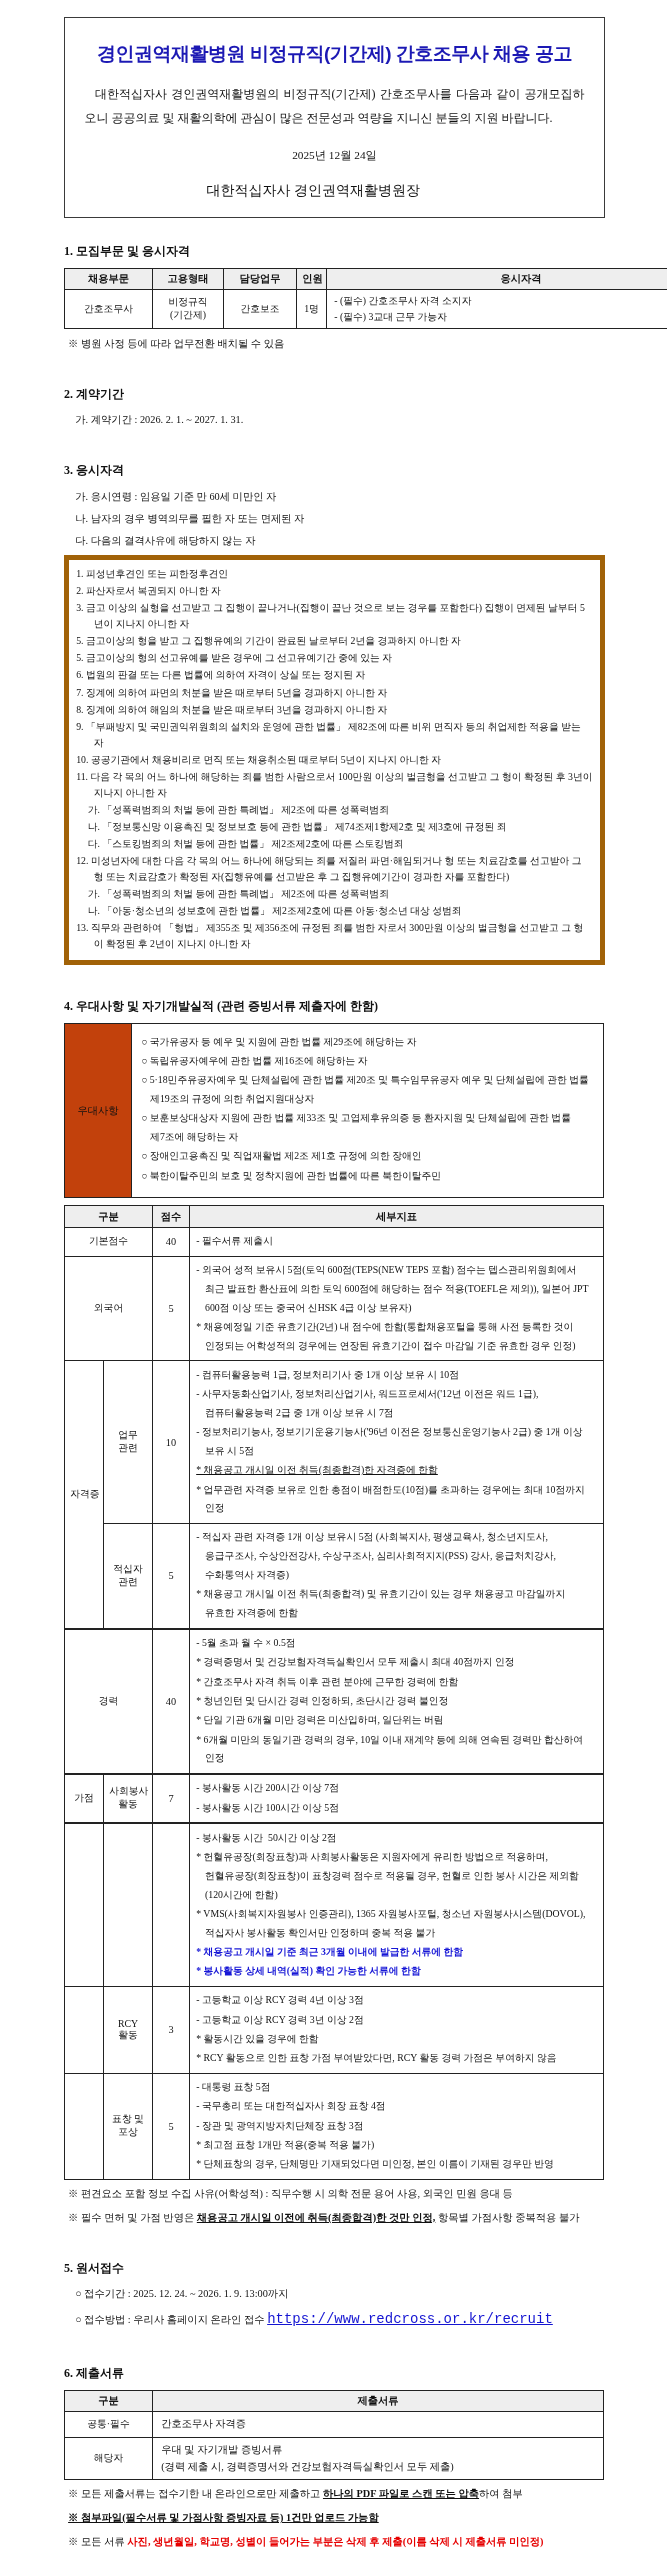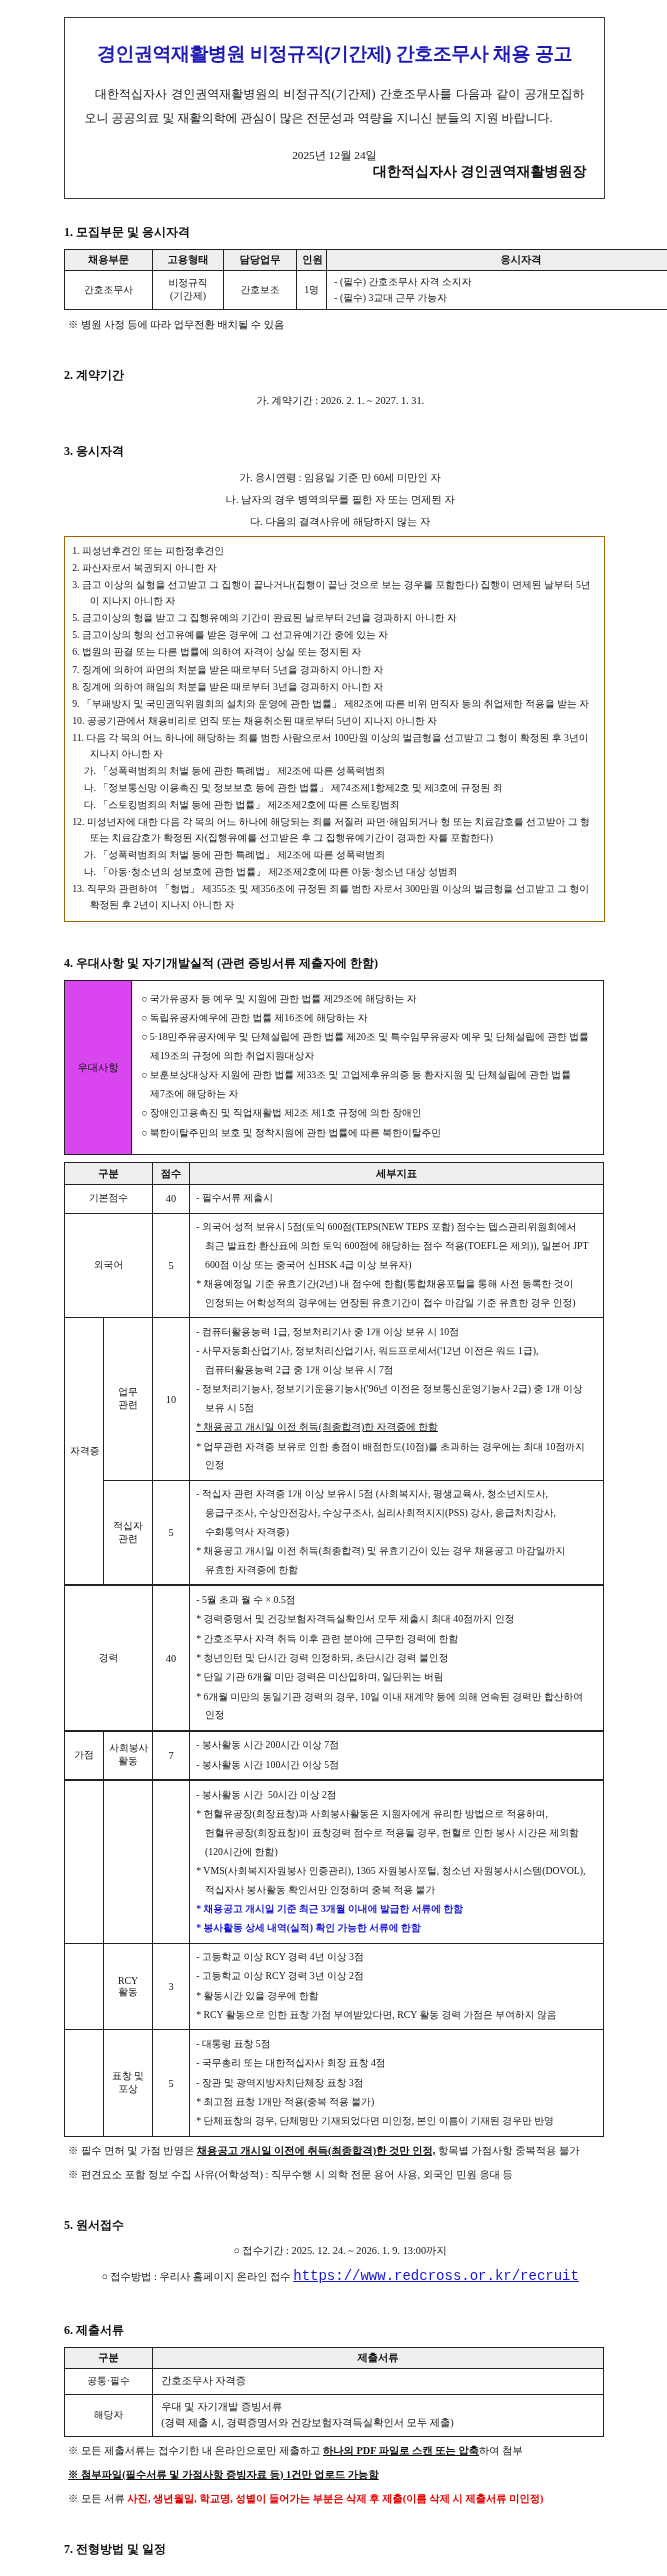--- a/index.html
+++ b/index.html
@@ -9,41 +9,41 @@
   }
   .page{padding:16.5px 62px 0 64px;}
   
   .notice-box{border:1.5px solid #3a3a3a;padding:23px 17.5px 17.5px 17.5px;}
   .notice-title{
     font-family:"Liberation Sans","DejaVu Sans",sans-serif;
     font-size:19px;font-weight:900;color:#1c19b4;text-align:center;letter-spacing:-0.5px;
   }
   .intro{font-size:12px;line-height:2.0;text-align:justify;margin:15.5px 2.1px 0 2.1px;text-indent:10.3px;white-space:pre-wrap;}
   .n-date{margin-top:17.5px;text-align:center;font-size:11.3px;}
-  .n-sign{margin-top:0;text-align:right;font-size:14px;font-weight:700;padding-left:124px;}
+  .n-sign{margin-top:19px;text-align:left;font-size:14px;font-weight:400;padding-left:124px;}
   
   .h2{font-size:12px;font-weight:800;margin:25px 0 8.2px 0;white-space:pre-wrap;}
-  .ln{font-size:10.3px;line-height:1.75;margin:4.1px 0;padding-left:11.3px;white-space:pre-wrap;text-align:center;}
+  .ln{font-size:10.3px;line-height:1.75;margin:4.1px 0;padding-left:11.3px;white-space:pre-wrap;}
   .note-ln{font-size:10.3px;line-height:1.75;margin:6.2px 0 0 4.1px;white-space:pre-wrap;}
   
   table{border-collapse:collapse;table-layout:fixed;}
   th,td{border:0.8px solid #222;font-size:9.8px;padding:3.1px 5.2px;text-align:center;vertical-align:middle;word-break:keep-all;}
   table{border:1px solid #222;}
   thead th{background:#eeeeee;font-weight:700;font-size:10.3px;}
   .t1{width:652px;margin-top:3.1px;}
   .prewrap{white-space:pre-line;}
   .cell-left{text-align:left;}
   .q{font-size:9.8px;line-height:1.6;text-align:left;padding-left:2.1px;white-space:pre-wrap;}
   
-  .dis-box{border:1px solid #a16207;margin-top:5.2px;padding:5.2px 7.2px 6.2px 7.2px;}
+  .dis-box{border:5px solid #a16207;margin-top:5.2px;padding:5.2px 7.2px 6.2px 7.2px;}
   .bx{font-size:9.8px;line-height:1.64;padding-left:17.5px;text-indent:-17.5px;margin:1px 0;white-space:pre-wrap;}
   .bx-sub{padding-left:29px;text-indent:-17.5px;}
   
   .t-pref{width:540px;margin-top:4.1px;}
-  .t-pref .lab{background:#d946ef;font-size:10.3px;font-weight:400;width:67px;}
+  .t-pref .lab{background:#c2410c;font-size:10.3px;font-weight:400;width:67px;}
   .t-pref .body{text-align:left;padding:8.2px 9.3px 11.3px 9.3px;}
   
   .t-score{width:540px;margin-top:7.2px;}
   .t-score .det{text-align:left;padding:4.1px 6.2px;}
   .dl{font-size:9.8px;line-height:1.92;padding-left:8.8px;text-indent:-8.8px;margin:0.5px 0;white-space:pre-wrap;}
   .ul{text-decoration:underline;}
   .blue-b{color:#1717d6;font-weight:700;}
   .dbl{border-top:2.1px double #222;}
   .score-num{font-size:10.3px;}
   
@@ -258,22 +258,22 @@
           <div class="dl">- 대통령 표창 5점</div>
           <div class="dl">- 국무총리 또는 대한적십자사 회장 표창 4점</div>
           <div class="dl">- 장관 및 광역지방자치단체장 표창 3점</div>
           <div class="dl">* 최고점 표창 1개만 적용(중복 적용 불가)</div>
           <div class="dl">* 단체표창의 경우, 단체명만 기재되었다면 미인정, 본인 이름이 기재된 경우만 반영</div>
         </td>
       </tr>
     </tbody>
   </table>
 
+  <div class="b7note">※ 편견요소 포함 정보 수집 사유(어학성적) : 직무수행 시 의학 전문 용어 사용, 외국인 민원 응대 등</div>
   <div class="b7note"><span>※ 필수 면허 및 가점 반영은 </span><span class="bold-u">채용공고 개시일 이전에 취득(최종합격)한 것만 인정,</span><span> 항목별 가점사항 중복적용 불가</span></div>
-  <div class="b7note">※ 편견요소 포함 정보 수집 사유(어학성적) : 직무수행 시 의학 전문 용어 사용, 외국인 민원 응대 등</div>
 
   <div class="h2 gap-l">5. 원서접수</div>
   <div class="ln">○ 접수기간 : 2025. 12. 24. ~ 2026. 1. 9. 13:00까지</div>
   <div class="ln"><span>○ 접수방법 : 우리사 홈페이지 온라인 접수 </span><a class="doc-link" href="#">https://www.redcross.or.kr/recruit</a></div>
 
   <div class="h2 gap-l">6. 제출서류</div>
   <table class="t-submit">
     <colgroup>
         <col style="width:88px">
         <col>

